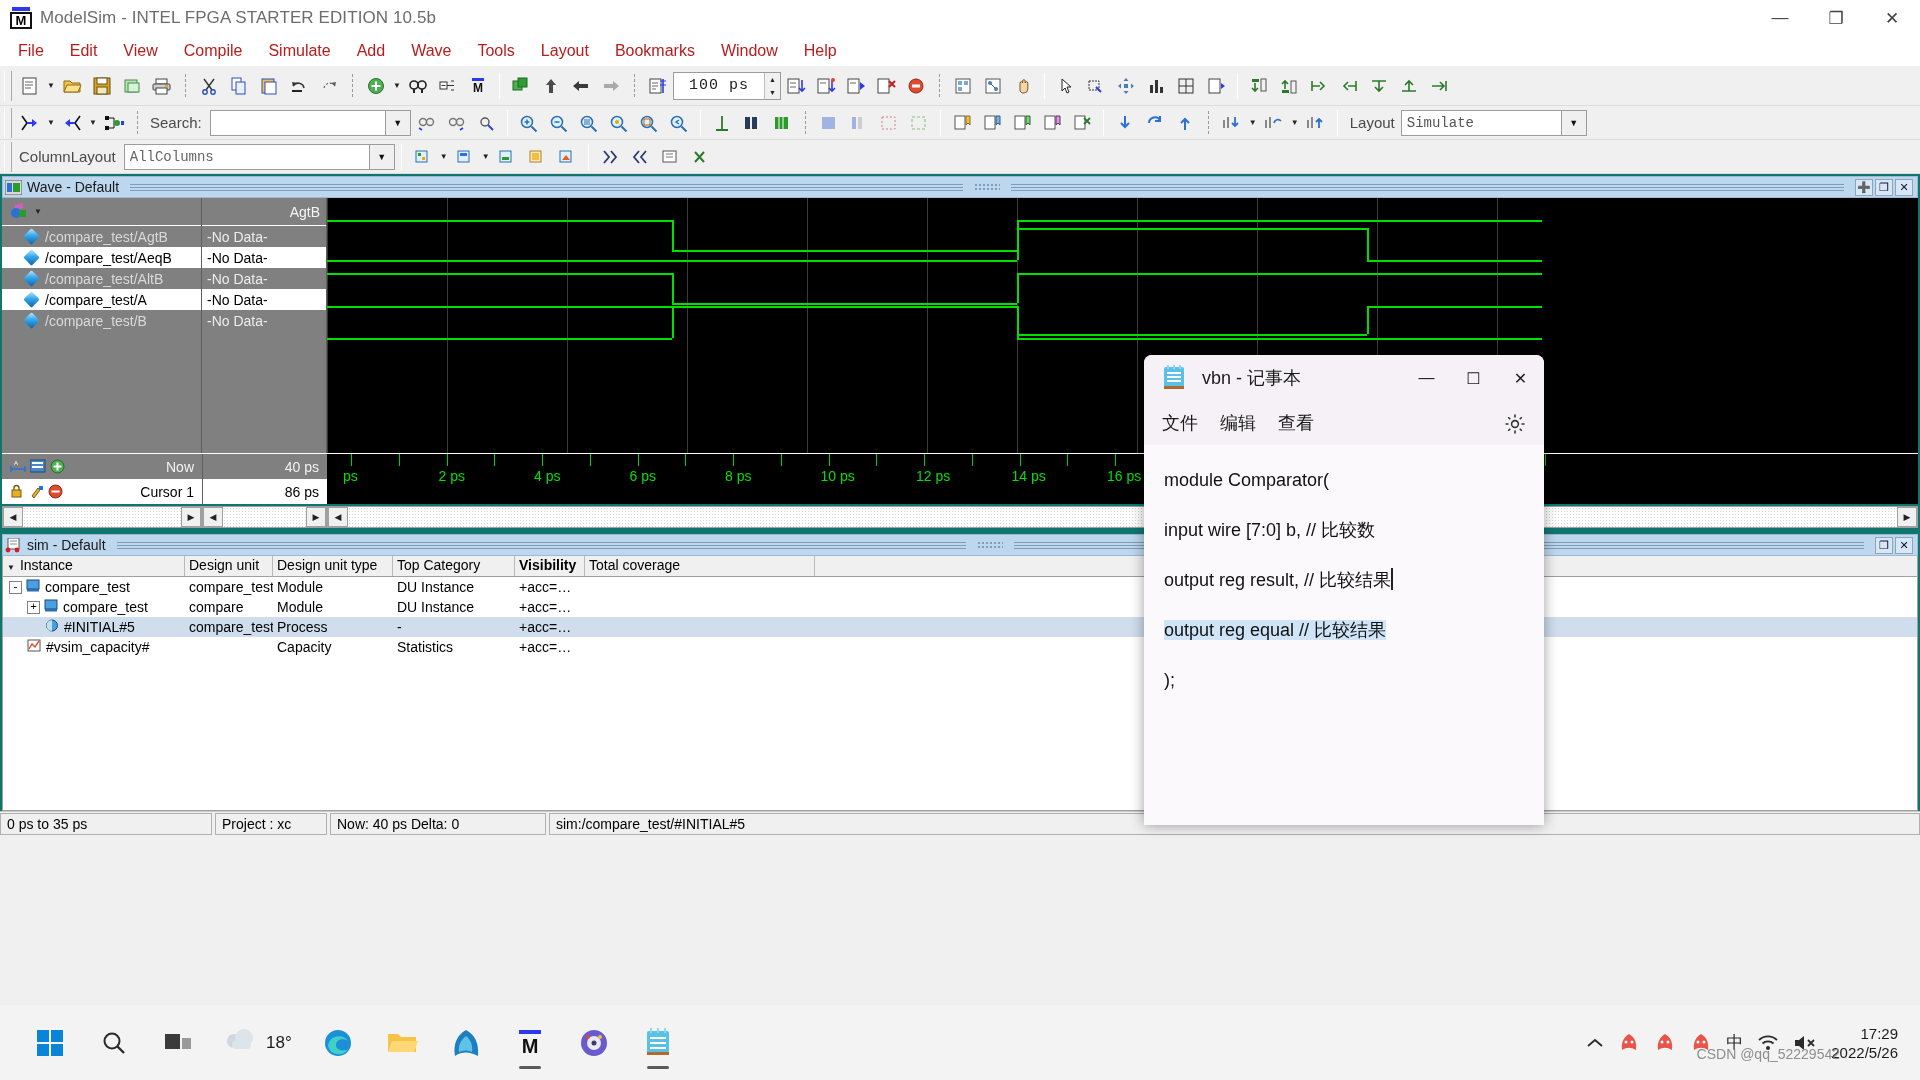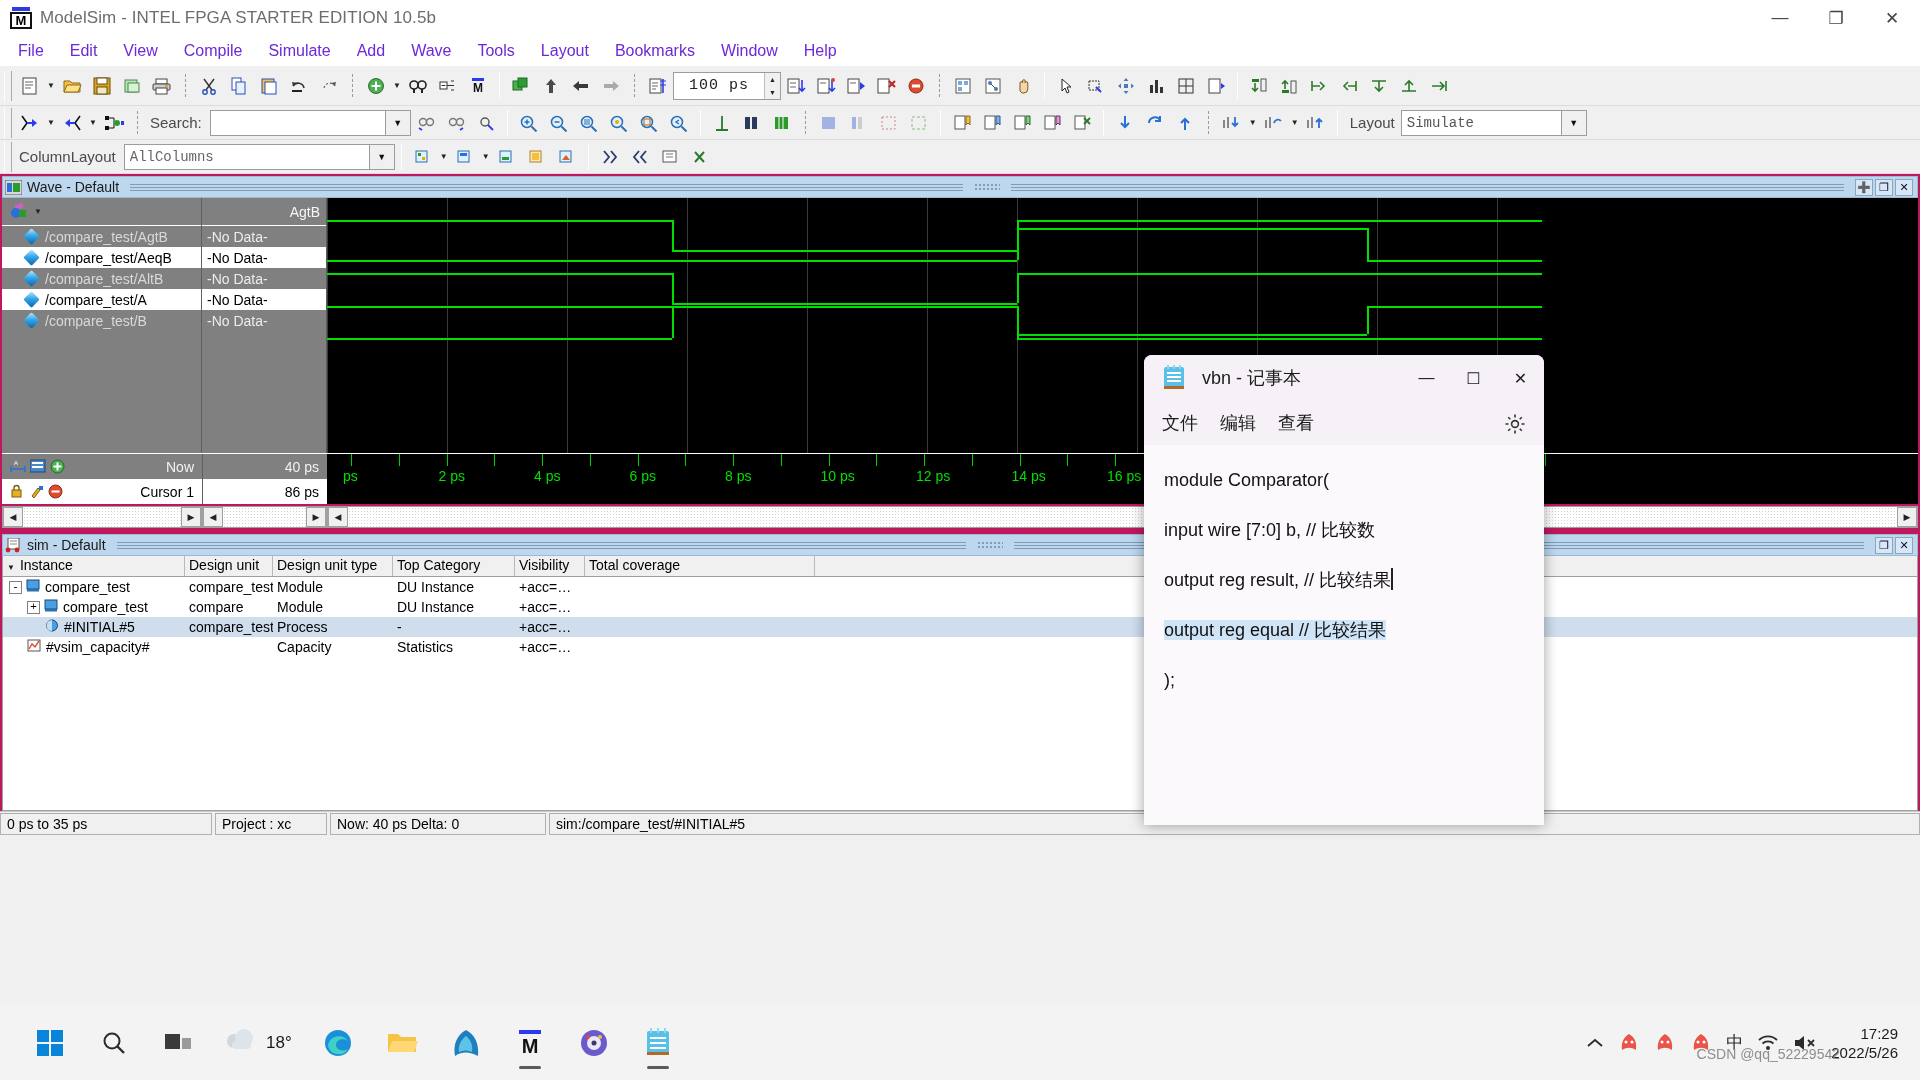--- a/index.html
+++ b/index.html
@@ -20,21 +20,21 @@
   .tb-icon .bar { position:absolute; left:2px; top:0; width:18px; height:4px; background:#2b3af0; }
   .tb-icon .m { position:absolute; left:0; top:5px; width:22px; height:17px; border:2px solid #111; display:flex;
                 align-items:center; justify-content:center; font-weight:bold; font-size:13px; line-height:1; }
   .tb-title { color:#6d6d6d; font-size:17px; letter-spacing:.1px; }
   .tb-btns { position:absolute; right:0; top:0; height:36px; display:flex; }
   .tb-btn { width:56px; height:36px; display:flex; align-items:center; justify-content:center; color:#444; font-size:17px; }
 
   
   .menubar { height:30px; background:#ffffff; display:flex; align-items:center; padding-left:6px; gap:2px;
              border-bottom:1px solid #ffffff; }
-  .menu-item { padding:3px 12px; font-size:16px; color:#6d28d9; }
+  .menu-item { padding:3px 12px; font-size:16px; color:#b91c1c; }
 
   
   .toolrow { background:#f0f0f0; display:flex; align-items:center; border-bottom:1px solid #dcdcdc;
              padding:2px 2px; }
   .tb-grip { width:8px; height:30px; margin:0 3px 0 2px; border-left:1px solid #fff; border-right:1px solid #a9a9a9; flex:none;}
   .sep { width:1px; height:26px; background:#b5b5b5; margin:0 6px; flex:none; border-right:1px solid #fff; }
   .dotsep { width:3px; height:26px; margin:0 7px; flex:none;
             background-image: radial-gradient(#9a9a9a 40%, transparent 41%);
             background-size:3px 5px; background-repeat:repeat-y; }
   .tbtn { width:30px; height:28px; display:flex; align-items:center; justify-content:center; flex:none;
@@ -50,21 +50,21 @@
   .spin-btns { width:16px; display:flex; flex-direction:column; border-left:1px solid #bdbdbd; background:#f0f0f0;}
   .spin-btns div { flex:1; display:flex; align-items:center; justify-content:center; font-size:7px; color:#222;}
   .combo { display:flex; align-items:stretch; height:26px; }
   .combo input { border:1px solid #9c9c9c; border-right:none; height:26px; background:#fff;
                  font-family:"Liberation Mono", monospace; font-size:14px; padding:0 5px; color:#555; }
   .combo .arrow { width:26px; border:1px solid #9c9c9c; background:#f0f0f0; display:flex; align-items:center;
                   justify-content:center; font-size:9px; color:#111; }
   .layout-lbl { font-size:15px; color:#4a4a4a; padding:0 6px; }
 
   
-  .panel { background:#be185d; }
+  .panel { background:#0f766e; }
   .panel-title { height:22px; background:#bdd7ee; display:flex; align-items:center; padding:0 2px; gap:5px;
                  border:1px solid #9fb9d0; }
   .pt-icon { width:17px; height:15px; flex:none; }
   .pt-text { font-size:14px; color:#1a1a1a; white-space:nowrap; }
   .pt-lines { flex:1; height:10px; margin:0 6px;
               background:linear-gradient(#bdd7ee 0 2px,#7f9db9 2px 3px,#bdd7ee 3px 5px,#7f9db9 5px 6px,#bdd7ee 6px 8px,#7f9db9 8px 9px,#bdd7ee 9px 10px); }
   .pt-handle { width:26px; height:9px; flex:none;
     background-image: radial-gradient(#7f9db9 45%, transparent 46%);
     background-size:4px 4px; }
   .pt-btns { display:flex; gap:2px; flex:none; padding-right:2px; }
@@ -983,21 +983,21 @@
         <div class="pt-btn">✕</div>
       </div>
     </div>
 
     <div style="background:#fff; border:1px solid #a0a0a0; border-top:none; height:255px;">
       <div class="tbl-head" id="tblhead">
           <div class="th" style="width: 182px;"><span style="font-size: 8px; margin-right: 5px; color: rgb(34, 34, 34);">▼</span><span>Instance</span></div>
           <div class="th" style="width: 88px;"><span>Design unit</span></div>
           <div class="th" style="width: 120px;"><span>Design unit type</span></div>
           <div class="th" style="width: 122px;"><span>Top Category</span></div>
-          <div class="th" style="width: 70px;"><span>Visibility</span></div>
+          <div class="th" style="width: 70px; font-weight: bold;"><span>Visibility</span></div>
           <div class="th" style="width: 230px;"><span>Total coverage</span></div>
         </div>
       <div id="tblrows">
           <div class="tbl-row">
             <div class="td" style="width: 182px; padding-left: 6px;">
               <span class="tree-pm">-</span>
               <span><svg width="15" height="13" viewBox="0 0 15 13">
                   <rect x="1" y="1" width="12" height="9" fill="#4a9fe0" stroke="#1b4a78"></rect>
                   <rect x="1" y="10" width="12" height="2.5" fill="#2b6fb0"></rect>
                 </svg></span>

